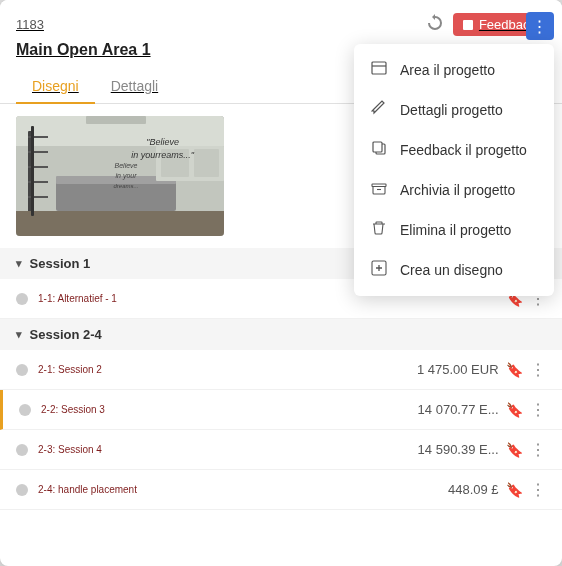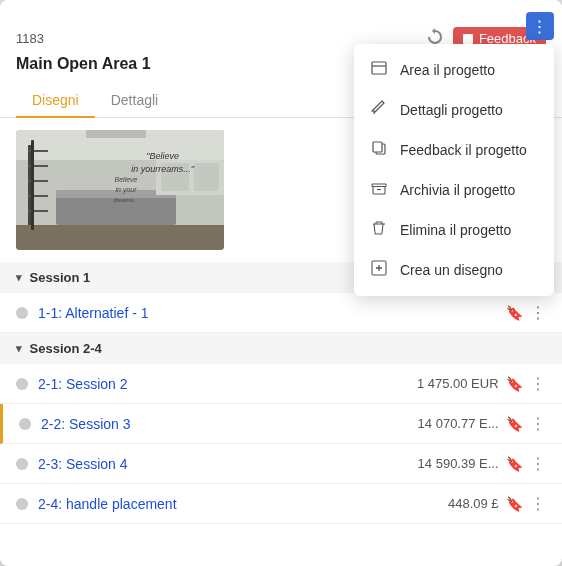--- a/index.html
+++ b/index.html
@@ -15,23 +15,24 @@
       width: 562px;
       height: 566px;
       background: #fff;
       border-radius: 8px;
       overflow: hidden;
       position: relative;
       box-shadow: 0 2px 12px rgba(0,0,0,0.2);
     }
     .header {
       background: #fff;
-      padding: 26px 16px 0 16px;
+      padding: 12px 16px 0 16px;
       border-bottom: 1px solid #e0e0e0;
       position: relative;
+      text-decoration: underline;
     }
     .header-top {
       display: flex;
       align-items: center;
       justify-content: space-between;
       margin-bottom: 4px;
     }
     .project-id {
       font-size: 13px;
       color: #555;
@@ -169,22 +170,22 @@
       padding: 10px 16px;
       border-bottom: 1px solid #f0f0f0;
       font-size: 13px;
     }
     .session-item.selected {
       border-left: 3px solid #e8a020;
       background: #fff;
     }
     .session-item .item-name {
       flex: 1;
-      color: #1d4ed8;
-      font-size: 14px;
+      color: #7f1d1d;
+      font-size: 10px;
     }
     .session-item .item-dot {
       width: 12px;
       height: 12px;
       border-radius: 50%;
       background: #ccc;
       margin-right: 10px;
       flex-shrink: 0;
     }
     .session-item .item-price {

